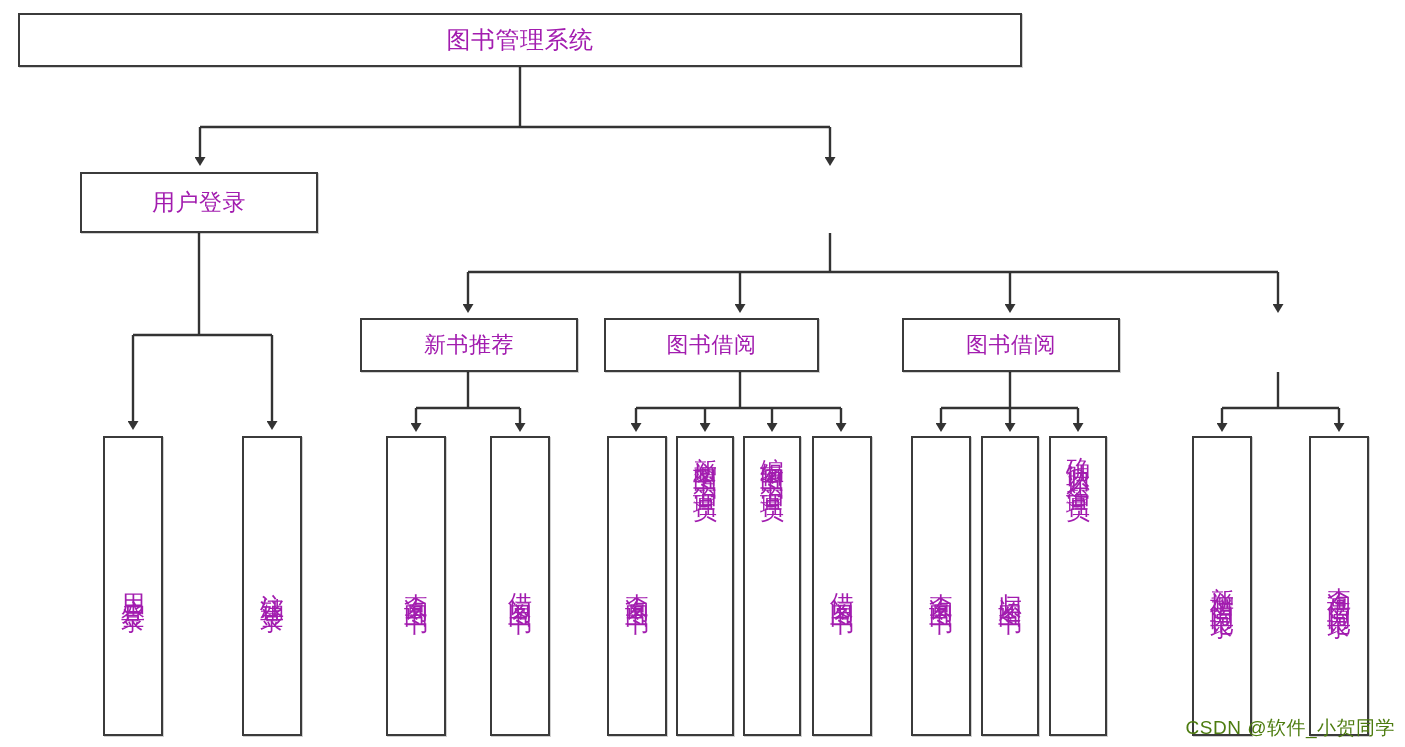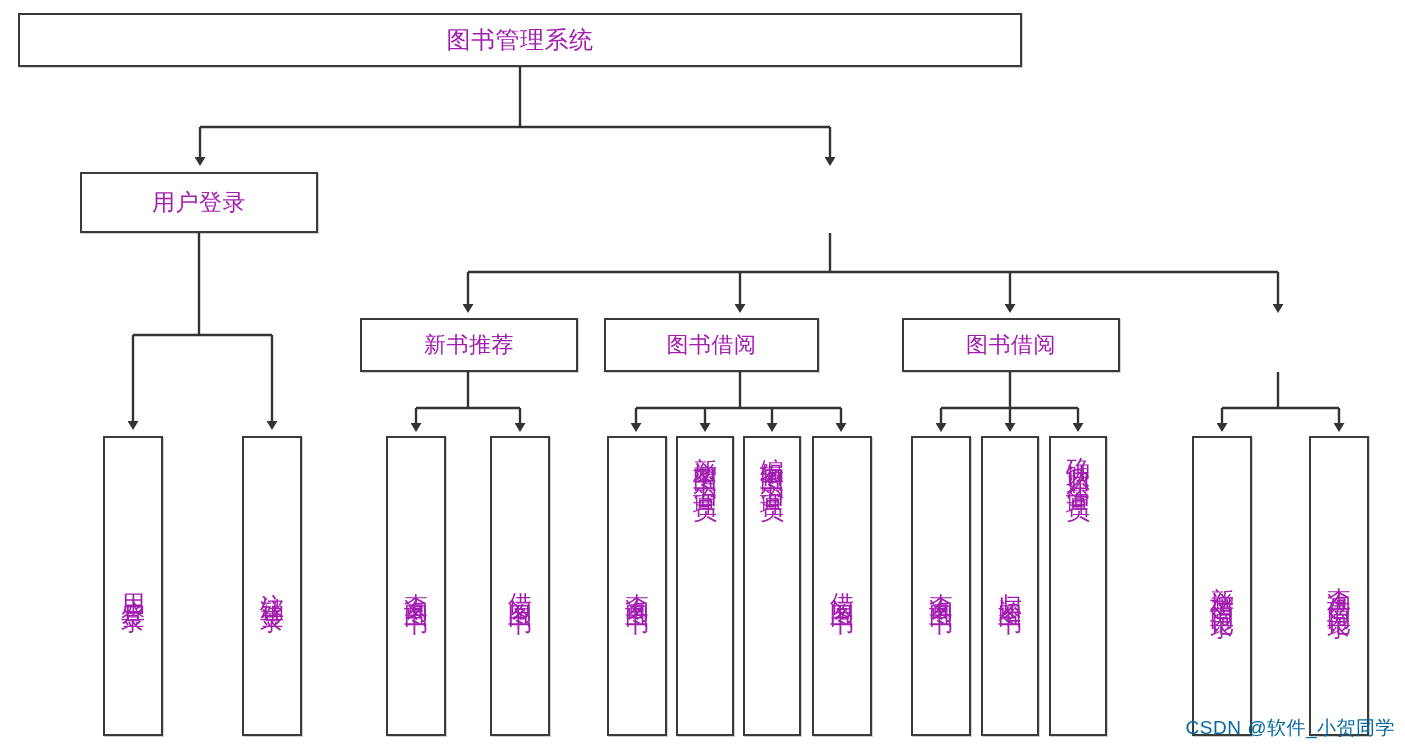--- a/index.html
+++ b/index.html
@@ -66,21 +66,21 @@
     line-height: 1;
     white-space: nowrap;
   }
   .node.vert.align-mid { align-items: center; }
   .node.vert.align-top { align-items: flex-start; }
   .watermark {
     position: absolute;
     right: 10px;
     bottom: 6px;
     font-size: 19px;
-    color: #0369a1;
+    color: #4d7c0f;
     letter-spacing: 0.5px;
     white-space: nowrap;
     user-select: none;
   }
 </style>
 </head>
 <body>
 
 <div id="canvas">
 

